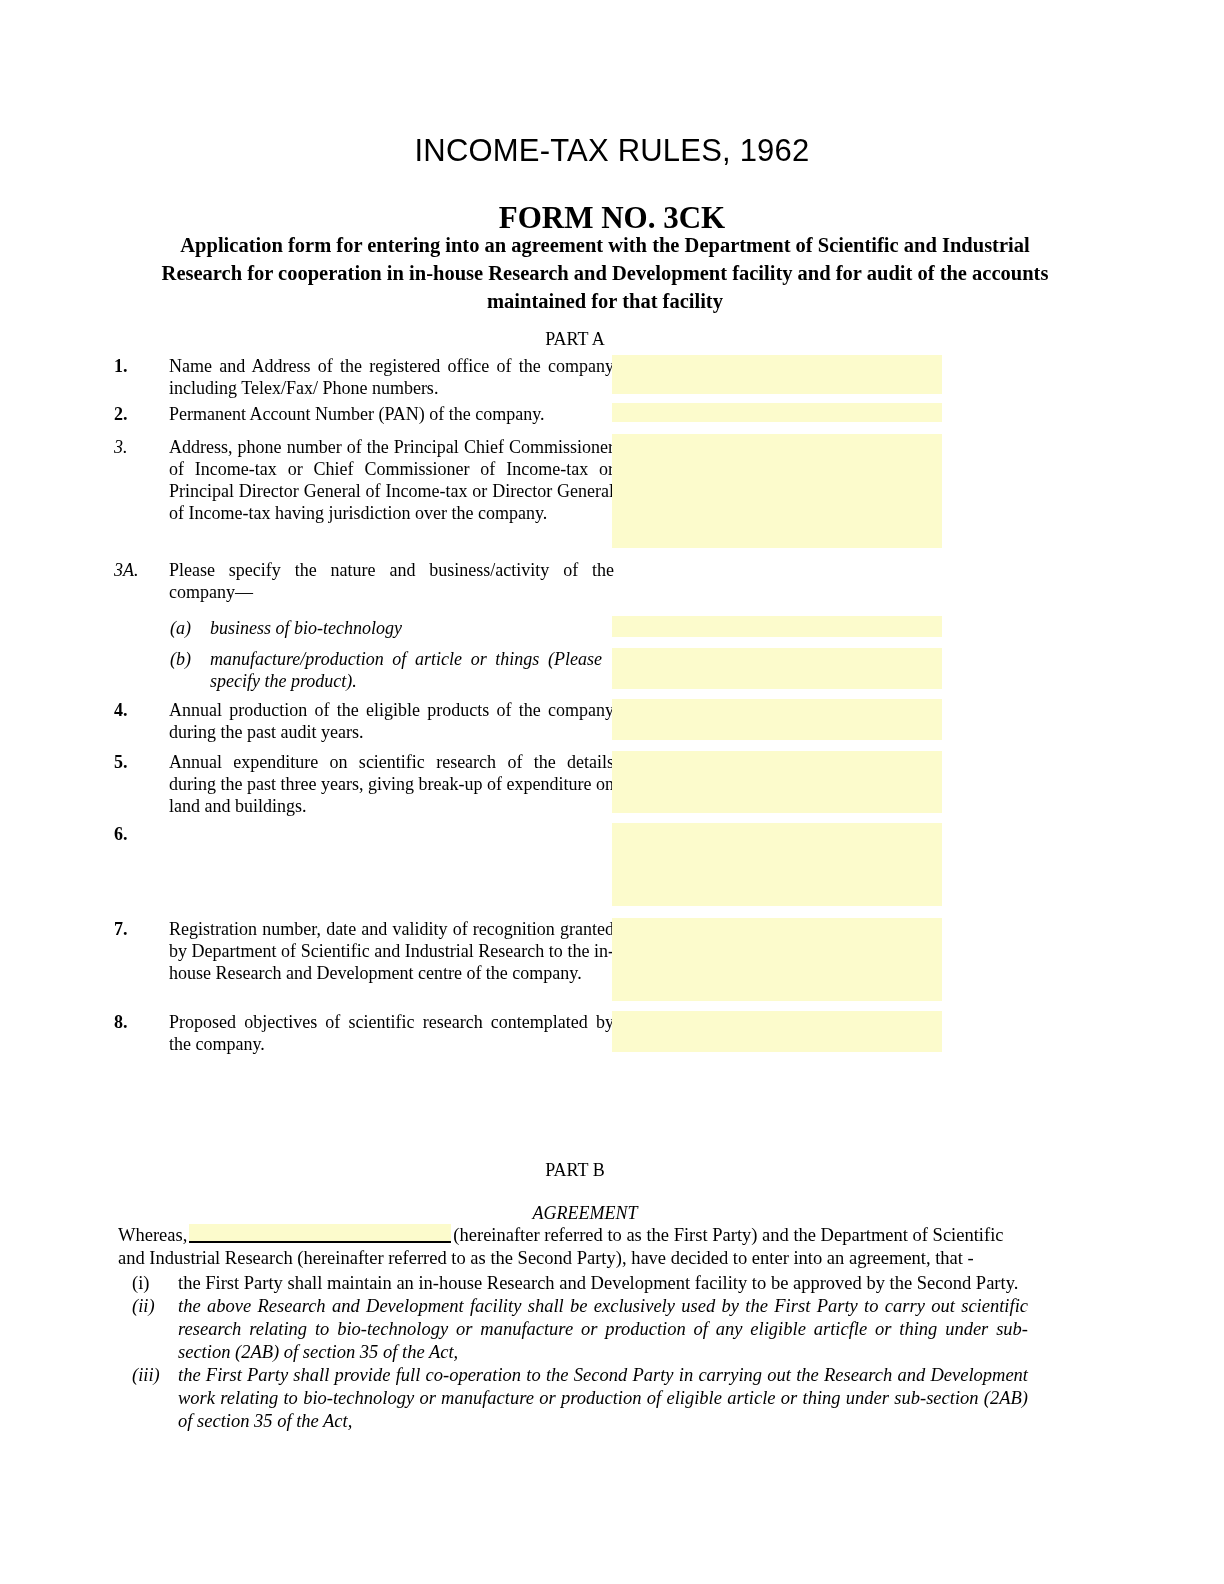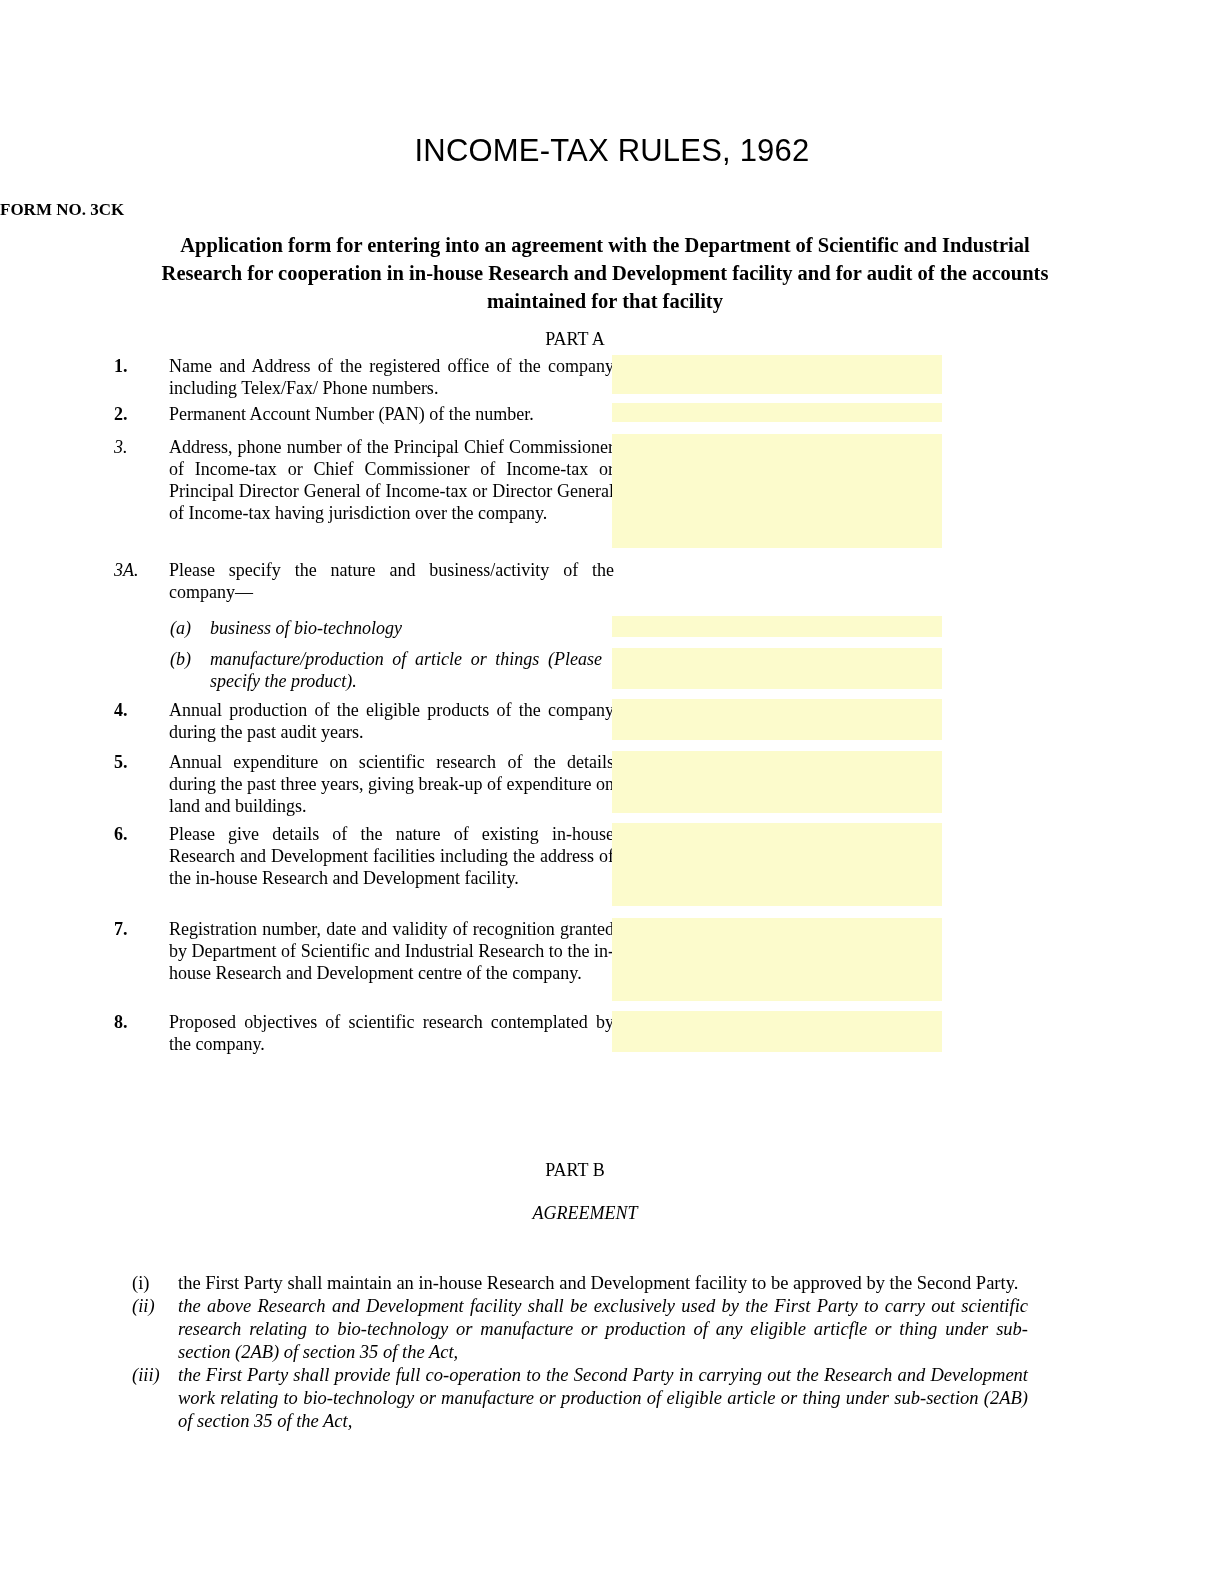--- a/index.html
+++ b/index.html
@@ -33,21 +33,22 @@
     font-family: "Liberation Sans", sans-serif;
     font-size: 31px;
     font-weight: 400;
     letter-spacing: 0.2px;
   }
   .form-no {
     position: absolute;
     left: 0;
     top: 200px;
     width: 1224px;
-    font-size: 17px;
+    text-align: center;
+    font-size: 31px;
     font-weight: bold;
   }
   .subtitle {
     position: absolute;
     left: 140px;
     top: 231px;
     width: 930px;
     text-align: center;
     font-size: 20.5px;
     font-weight: bold;
@@ -186,21 +187,21 @@
   <div class="itemlist">
 
     <div class="item" style="top:355px;">
       <span class="num bold">1.</span>
       <div class="body">Name and Address of the registered office of the company including Telex/Fax/ Phone numbers.</div>
     </div>
     <div class="field" style="top:355px; height:39px;"></div>
 
     <div class="item" style="top:403px;">
       <span class="num bold">2.</span>
-      <div class="body">Permanent Account Number (PAN) of the number.</div>
+      <div class="body">Permanent Account Number (PAN) of the company.</div>
     </div>
     <div class="field" style="top:403px; height:19px;"></div>
 
     <div class="item" style="top:436px;">
       <span class="num ital">3.</span>
       <div class="body ital">Address, phone number of the Principal Chief Commissioner of Income-tax or Chief Commissioner of Income-tax or Principal Director General of Income-tax or Director General of Income-tax having jurisdiction over the company.</div>
     </div>
     <div class="field" style="top:434px; height:114px;"></div>
 
     <div class="item" style="top:559px;">
@@ -227,41 +228,43 @@
     <div class="field" style="top:699px; height:41px;"></div>
 
     <div class="item" style="top:751px;">
       <span class="num bold">5.</span>
       <div class="body">Annual expenditure on scientific research of the details during the past three years, giving break-up of expenditure on land and buildings.</div>
     </div>
     <div class="field" style="top:751px; height:62px;"></div>
 
     <div class="item" style="top:823px;">
       <span class="num bold">6.</span>
-      <div class="body">Please give details of the nature of existing in-house Research and Development facilities including the address     of the in-house Research and Development facility.</div>
     </div>
     <div class="field" style="top:823px; height:83px;"></div>
 
     <div class="item" style="top:918px;">
       <span class="num bold">7.</span>
       <div class="body">Registration number, date and validity of recognition granted by Department of Scientific and Industrial Research to the in-house Research and Development centre of the company.</div>
     </div>
     <div class="field" style="top:918px; height:83px;"></div>
 
     <div class="item" style="top:1011px;">
       <span class="num bold">8.</span>
       <div class="body">Proposed objectives of scientific research contemplated by the company.</div>
     </div>
     <div class="field" style="top:1011px; height:41px;"></div>
 
   </div>
 
   <div id="part-b-label" class="part-label">PART B</div>
   <div class="agreement-label">AGREEMENT</div>
 
+  <div class="whereas-block">
+    <span>Whereas,</span><span class="inline-field"></span><span>(hereinafter referred to as the First Party) and the Department of Scientific and Industrial Research (hereinafter referred to as the Second Party), have decided to enter into an agreement, that -</span>
+  </div>
 
   <div class="clause" style="top:1272px;">
     <span class="rnum">(i)</span>
     <div class="ctext">the First Party shall maintain an in-house Research and Development facility to be approved by the Second Party.</div>
   </div>
 
   <div class="clause ital" style="top:1295px;">
     <span class="rnum">(ii)</span>
     <div class="ctext">the above Research and Development facility shall be exclusively used by the First Party to carry out scientific research relating to bio-technology or manufacture or production of any eligible articfle or thing under sub-section (2AB) of section 35 of the Act,</div>
   </div>

